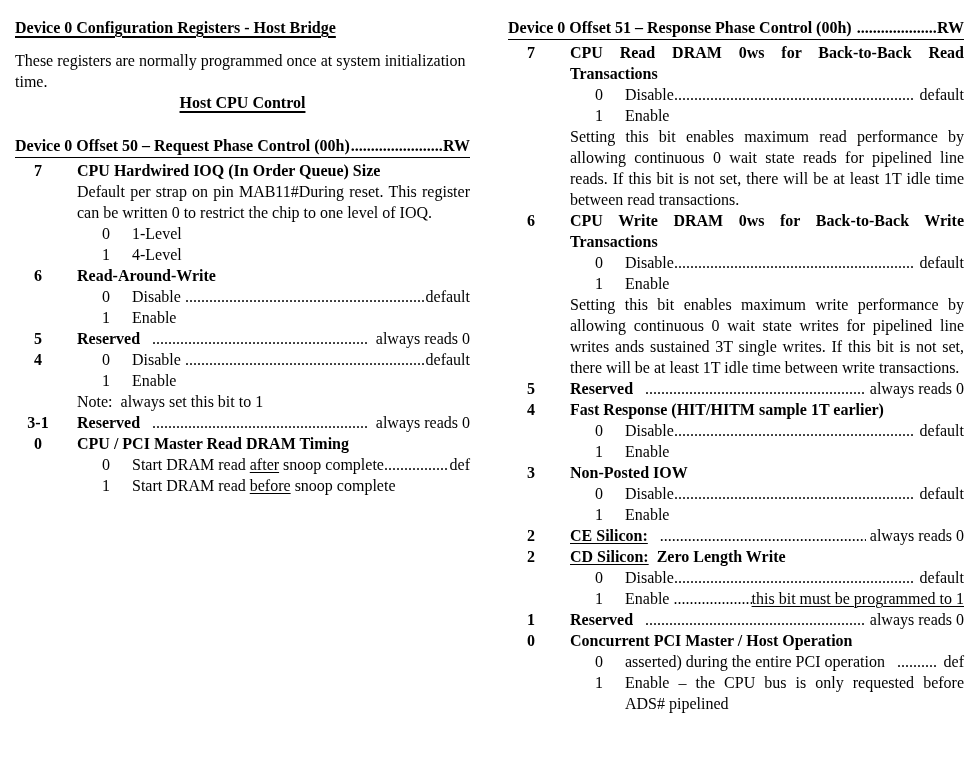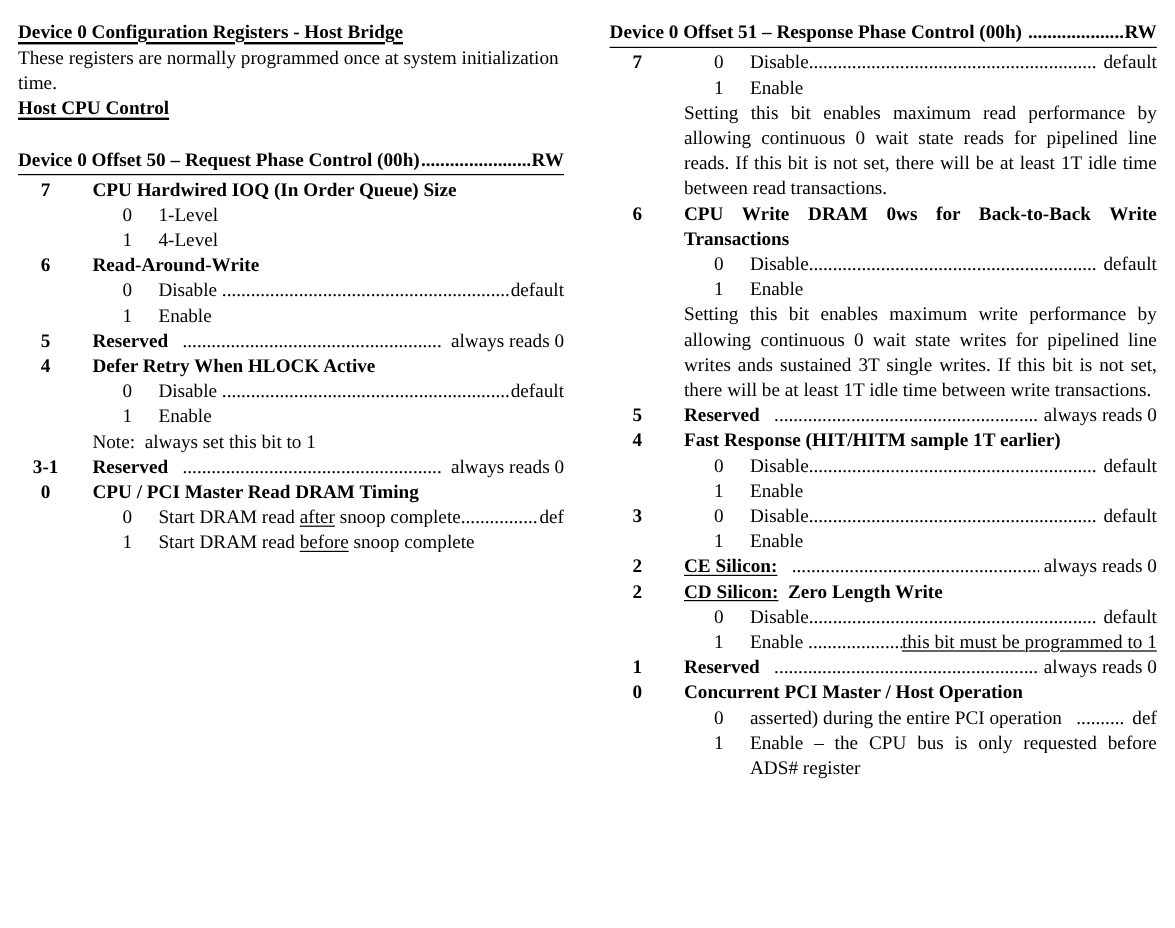--- a/index.html
+++ b/index.html
@@ -13,23 +13,23 @@
   .page { display:flex; padding:17px 15px 0 15px; gap:38px; }
   .col { width:455px; flex:0 0 455px; }
   .col.right { width:456px; flex:0 0 456px; }
 
   .utitle {
     font-weight:700;
     text-decoration:underline;
     text-decoration-thickness:1.6px;
     text-underline-offset:3px;
   }
-  .doc-title { margin-bottom:0; }
+  .doc-title { margin-bottom:12px; }
   .intro { }
-  .subtitle { margin-bottom:22px; }
+  .subtitle { margin-bottom:22px;text-align:center; }
 
   .reghead {
     display:flex; align-items:flex-start;
     font-weight:700;
     border-bottom:1.8px solid #000;
     padding-bottom:1px; margin-bottom:2px;
   }
   .regname { flex:0 0 auto; white-space:pre; }
   .regaccess { flex:0 0 auto; }
 
@@ -87,20 +87,21 @@
     <div class="reghead">
       <span class="regname">Device 0 Offset 50 – Request Phase Control (00h)</span>
       <span class="leader">........................................................................................................................................................</span>
       <span class="regaccess">RW</span>
     </div>
 
     <div class="bit">
       <div class="bitnum">7</div>
       <div class="bitbody">
         <div class="bittitle">CPU Hardwired IOQ (In Order Queue) Size</div>
+        <div class="desc">Default per strap on pin MAB11#During reset. This register can be written 0 to restrict the chip to one level of IOQ.</div>
         <div class="vrow">
           <span class="vnum">0</span>
           <span class="vtext">1-Level</span>
         </div>
         <div class="vrow">
           <span class="vnum">1</span>
           <span class="vtext">4-Level</span>
         </div>
       </div>
     </div>
@@ -127,21 +128,20 @@
       <div class="bitbody lrow">
         <span class="bittitle">Reserved</span>
         <span class="leader lgap">........................................................................................................................................................</span>
         <span class="tail"> always reads 0</span>
       </div>
     </div>
 
     <div class="bit">
       <div class="bitnum">4</div>
       <div class="bitbody">
-        <div class="bittitle">Defer Retry When HLOCK Active</div>
         <div class="vrow">
           <span class="vnum">0</span>
           <span class="vtext">Disable </span>
           <span class="leader">........................................................................................................................................................</span>
           <span class="tail">default</span>
         </div>
         <div class="vrow">
           <span class="vnum">1</span>
           <span class="vtext">Enable</span>
         </div>
@@ -185,20 +185,21 @@
 
     <div class="reghead">
       <span class="regname">Device 0 Offset 51 – Response Phase Control (00h) </span>
       <span class="leader">........................................................................................................................................................</span>
       <span class="regaccess"> RW</span>
     </div>
 
     <div class="bit">
       <div class="bitnum">7</div>
       <div class="bitbody">
+        <div class="bittitle j">CPU Read DRAM 0ws for Back-to-Back Read Transactions</div>
         <div class="vrow">
           <span class="vnum">0</span>
           <span class="vtext">Disable</span>
           <span class="leader">........................................................................................................................................................</span>
           <span class="tail"> default</span>
         </div>
         <div class="vrow">
           <span class="vnum">1</span>
           <span class="vtext">Enable</span>
         </div>
@@ -246,20 +247,21 @@
         <div class="vrow">
           <span class="vnum">1</span>
           <span class="vtext">Enable</span>
         </div>
       </div>
     </div>
 
     <div class="bit">
       <div class="bitnum">3</div>
       <div class="bitbody">
+        <div class="bittitle">Non-Posted IOW</div>
         <div class="vrow">
           <span class="vnum">0</span>
           <span class="vtext">Disable</span>
           <span class="leader">........................................................................................................................................................</span>
           <span class="tail"> default</span>
         </div>
         <div class="vrow">
           <span class="vnum">1</span>
           <span class="vtext">Enable</span>
         </div>
@@ -316,20 +318,20 @@
               <span class="vtext">asserted) during the entire PCI operation</span>
               <span class="leader lgap">........................................................................................................................................................</span>
               <span class="tail"> def</span>
             </div>
           </div>
         </div>
         <div class="vrow">
           <span class="vnum">1</span>
           <div class="vbody">
             <div class="jline">Enable – the CPU bus is only requested before</div>
-            <div>ADS# register</div>
+            <div>ADS# pipelined</div>
           </div>
         </div>
       </div>
     </div>
 
   </div>
 </div>
 
 </body></html>

